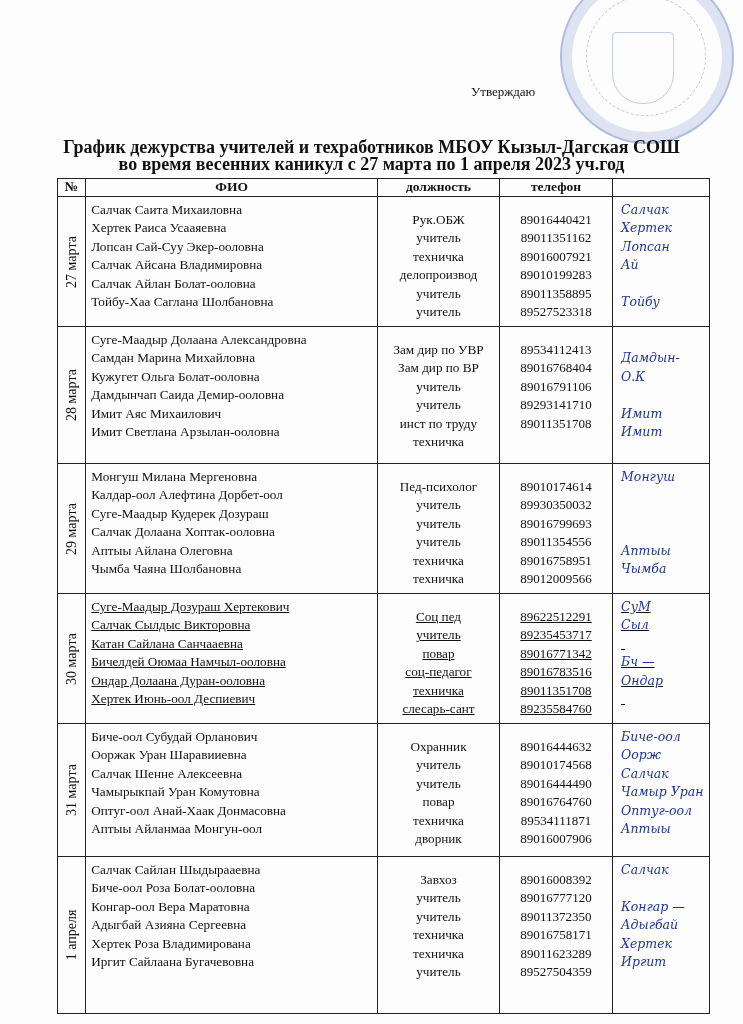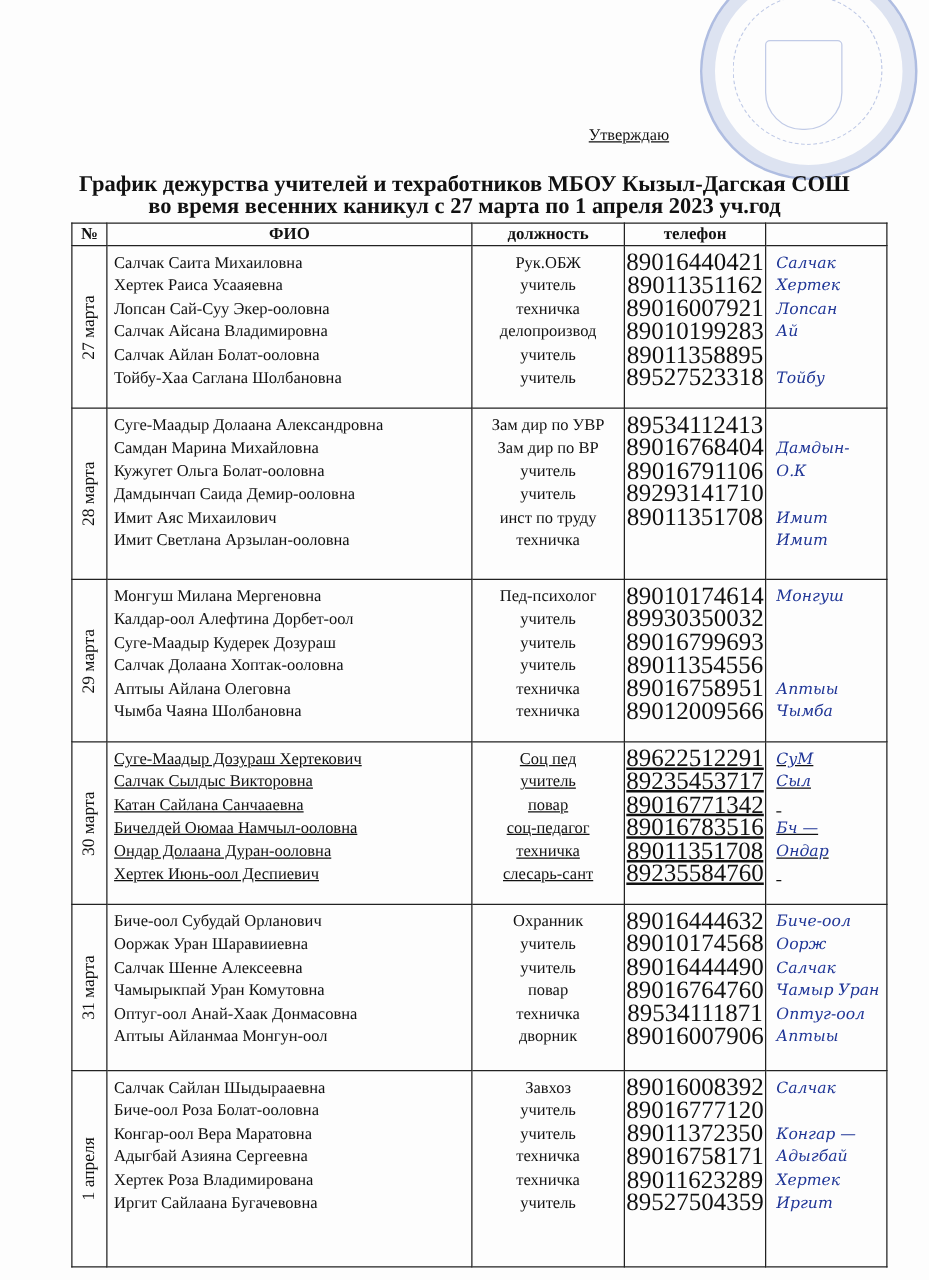--- a/index.html
+++ b/index.html
@@ -16,21 +16,21 @@
   }
   .stamp-inner {
     position:absolute; left:24px; top:24px; width:118px; height:118px;
     border-radius:50%; border:1px dashed rgba(80,110,190,0.35);
   }
   .stamp-emblem {
     position:absolute; left:50px; top:60px; width:60px; height:70px;
     border:1px solid rgba(80,110,190,0.35); border-radius:4px 4px 30px 30px;
   }
   .approve {
-    position:absolute; left:471px; top:100px; font-size:13px; line-height:16px;text-decoration:underline;
+    position:absolute; left:471px; top:84px; font-size:13px; line-height:16px;
   }
   .approve .sig {
     font-family:"DejaVu Serif", serif; font-style:italic; color:#1a2f8a;
     font-size:14px; margin-left:2px;
   }
   .title {
     position:absolute; left:0; width:743px; top:139px; text-align:center;
     font-weight:bold; font-size:18px; line-height:17px;
   }
   table.sched {
@@ -44,22 +44,22 @@
   .c-pos { width:120px; }
   .c-tel { width:111px; }
   .c-sig { width:95px; }
   td.day { position:relative; }
   td.day span {
     position:absolute; left:50%; top:50%;
     transform:translate(-50%,-50%) rotate(-90deg);
     white-space:nowrap; font-size:14px;
   }
   .lines { padding:4px 0 0 5px; line-height:18.4px; }
-  .lines.center { text-align:center; padding-left:0; }
-  .lines.tel { font-size:20px; }
+  .lines.center { text-align:center; padding-left:0;margin-top:10px; }
+  .lines.tel { font-size:13px; }
   .sigcell { padding:4px 4px 0 8px; line-height:18.4px; font-family:"DejaVu Serif", serif; font-style:italic; color:#1f3596; font-size:12.5px; }
   tr.g1 td { height:129px; }
   tr.g2 td { height:136px; }
   tr.g3 td { height:129px; }
   tr.g4 td { height:129px;text-decoration:underline; }
   tr.g5 td { height:132px; }
   tr.g6 td { height:156px; }
   .line { display:block; white-space:nowrap; }
 </style>
 </head>

